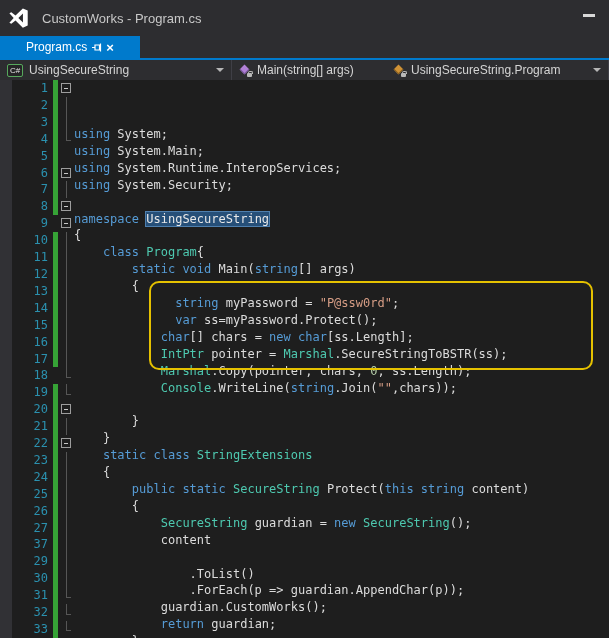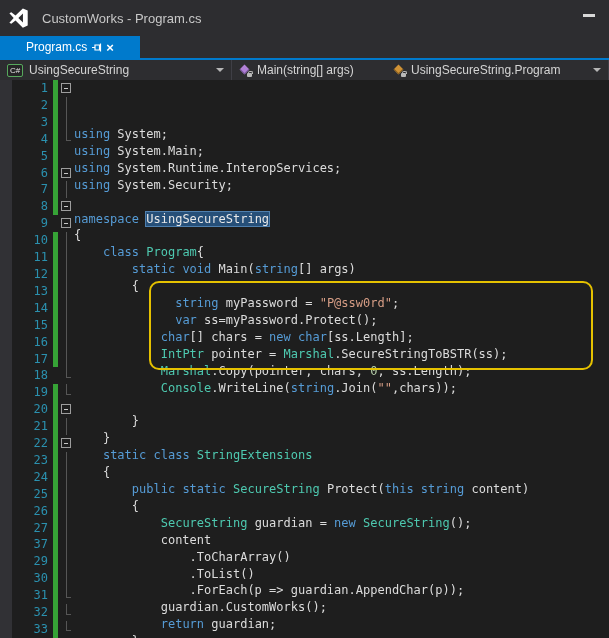--- a/index.html
+++ b/index.html
@@ -130,21 +130,21 @@
       <div class="row"><div class="gstrip"></div><div class="num">16</div><div class="green"><div class="bar"></div></div><div class="fold"><div class="v"></div></div><div class="code"><span class="tok-p">            </span><span class="tok-t">Console</span><span class="tok-p">.WriteLine(</span><span class="tok-k">string</span><span class="tok-p">.Join(</span><span class="tok-s">""</span><span class="tok-p">,chars));</span></div></div>
       <div class="row"><div class="gstrip"></div><div class="num">17</div><div class="green"><div class="bar"></div></div><div class="fold"><div class="v"></div></div></div>
       <div class="row"><div class="gstrip"></div><div class="num">18</div><div class="green"></div><div class="fold"><div class="end"></div></div><div class="code"><span class="tok-p">        }</span></div></div>
       <div class="row"><div class="gstrip"></div><div class="num">19</div><div class="green"><div class="bar"></div></div><div class="fold"><div class="end"></div></div><div class="code"><span class="tok-p">    }</span></div></div>
       <div class="row"><div class="gstrip"></div><div class="num">20</div><div class="green"><div class="bar"></div></div><div class="fold"><div class="fbox"></div></div><div class="code"><span class="tok-p">    </span><span class="tok-k">static</span><span class="tok-p"> </span><span class="tok-k">class</span><span class="tok-p"> </span><span class="tok-t">StringExtensions</span></div></div>
       <div class="row"><div class="gstrip"></div><div class="num">21</div><div class="green"><div class="bar"></div></div><div class="fold"><div class="v"></div></div><div class="code"><span class="tok-p">    {</span></div></div>
       <div class="row"><div class="gstrip"></div><div class="num">22</div><div class="green"><div class="bar"></div></div><div class="fold"><div class="fbox"></div></div><div class="code"><span class="tok-p">        </span><span class="tok-k">public</span><span class="tok-p"> </span><span class="tok-k">static</span><span class="tok-p"> </span><span class="tok-t">SecureString</span><span class="tok-p"> Protect(</span><span class="tok-k">this</span><span class="tok-p"> </span><span class="tok-k">string</span><span class="tok-p"> content)</span></div></div>
       <div class="row"><div class="gstrip"></div><div class="num">23</div><div class="green"><div class="bar"></div></div><div class="fold"><div class="v"></div></div><div class="code"><span class="tok-p">        {</span></div></div>
       <div class="row"><div class="gstrip"></div><div class="num">24</div><div class="green"><div class="bar"></div></div><div class="fold"><div class="v"></div></div><div class="code"><span class="tok-p">            </span><span class="tok-t">SecureString</span><span class="tok-p"> guardian = </span><span class="tok-k">new</span><span class="tok-p"> </span><span class="tok-t">SecureString</span><span class="tok-p">();</span></div></div>
       <div class="row"><div class="gstrip"></div><div class="num">25</div><div class="green"><div class="bar"></div></div><div class="fold"><div class="v"></div></div><div class="code"><span class="tok-p">            content</span></div></div>
-      <div class="row"><div class="gstrip"></div><div class="num">26</div><div class="green"><div class="bar"></div></div><div class="fold"><div class="v"></div></div><div class="code"><span class="tok-p">                .ToCharArray()</span></div></div>
+      <div class="row"><div class="gstrip"></div><div class="num">26</div><div class="green"><div class="bar"></div></div><div class="fold"><div class="v"></div></div></div>
       <div class="row"><div class="gstrip"></div><div class="num">27</div><div class="green"><div class="bar"></div></div><div class="fold"><div class="v"></div></div><div class="code"><span class="tok-p">                .ToList()</span></div></div>
       <div class="row"><div class="gstrip"></div><div class="num">37</div><div class="green"><div class="bar"></div></div><div class="fold"><div class="v"></div></div><div class="code"><span class="tok-p">                .ForEach(p =&gt; guardian.AppendChar(p));</span></div></div>
       <div class="row"><div class="gstrip"></div><div class="num">29</div><div class="green"><div class="bar"></div></div><div class="fold"><div class="v"></div></div><div class="code"><span class="tok-p">            guardian.CustomWorks();</span></div></div>
       <div class="row"><div class="gstrip"></div><div class="num">30</div><div class="green"><div class="bar"></div></div><div class="fold"><div class="v"></div></div><div class="code"><span class="tok-p">            </span><span class="tok-k">return</span><span class="tok-p"> guardian;</span></div></div>
       <div class="row"><div class="gstrip"></div><div class="num">31</div><div class="green"><div class="bar"></div></div><div class="fold"><div class="end"></div></div><div class="code"><span class="tok-p">        }</span></div></div>
       <div class="row"><div class="gstrip"></div><div class="num">32</div><div class="green"><div class="bar"></div></div><div class="fold"><div class="end"></div></div><div class="code"><span class="tok-p">    }</span></div></div>
       <div class="row"><div class="gstrip"></div><div class="num">33</div><div class="green"><div class="bar"></div></div><div class="fold"><div class="end"></div></div><div class="code"><span class="tok-p">}</span></div></div>
     </div>
   <div class="annot"></div>
 </div>

